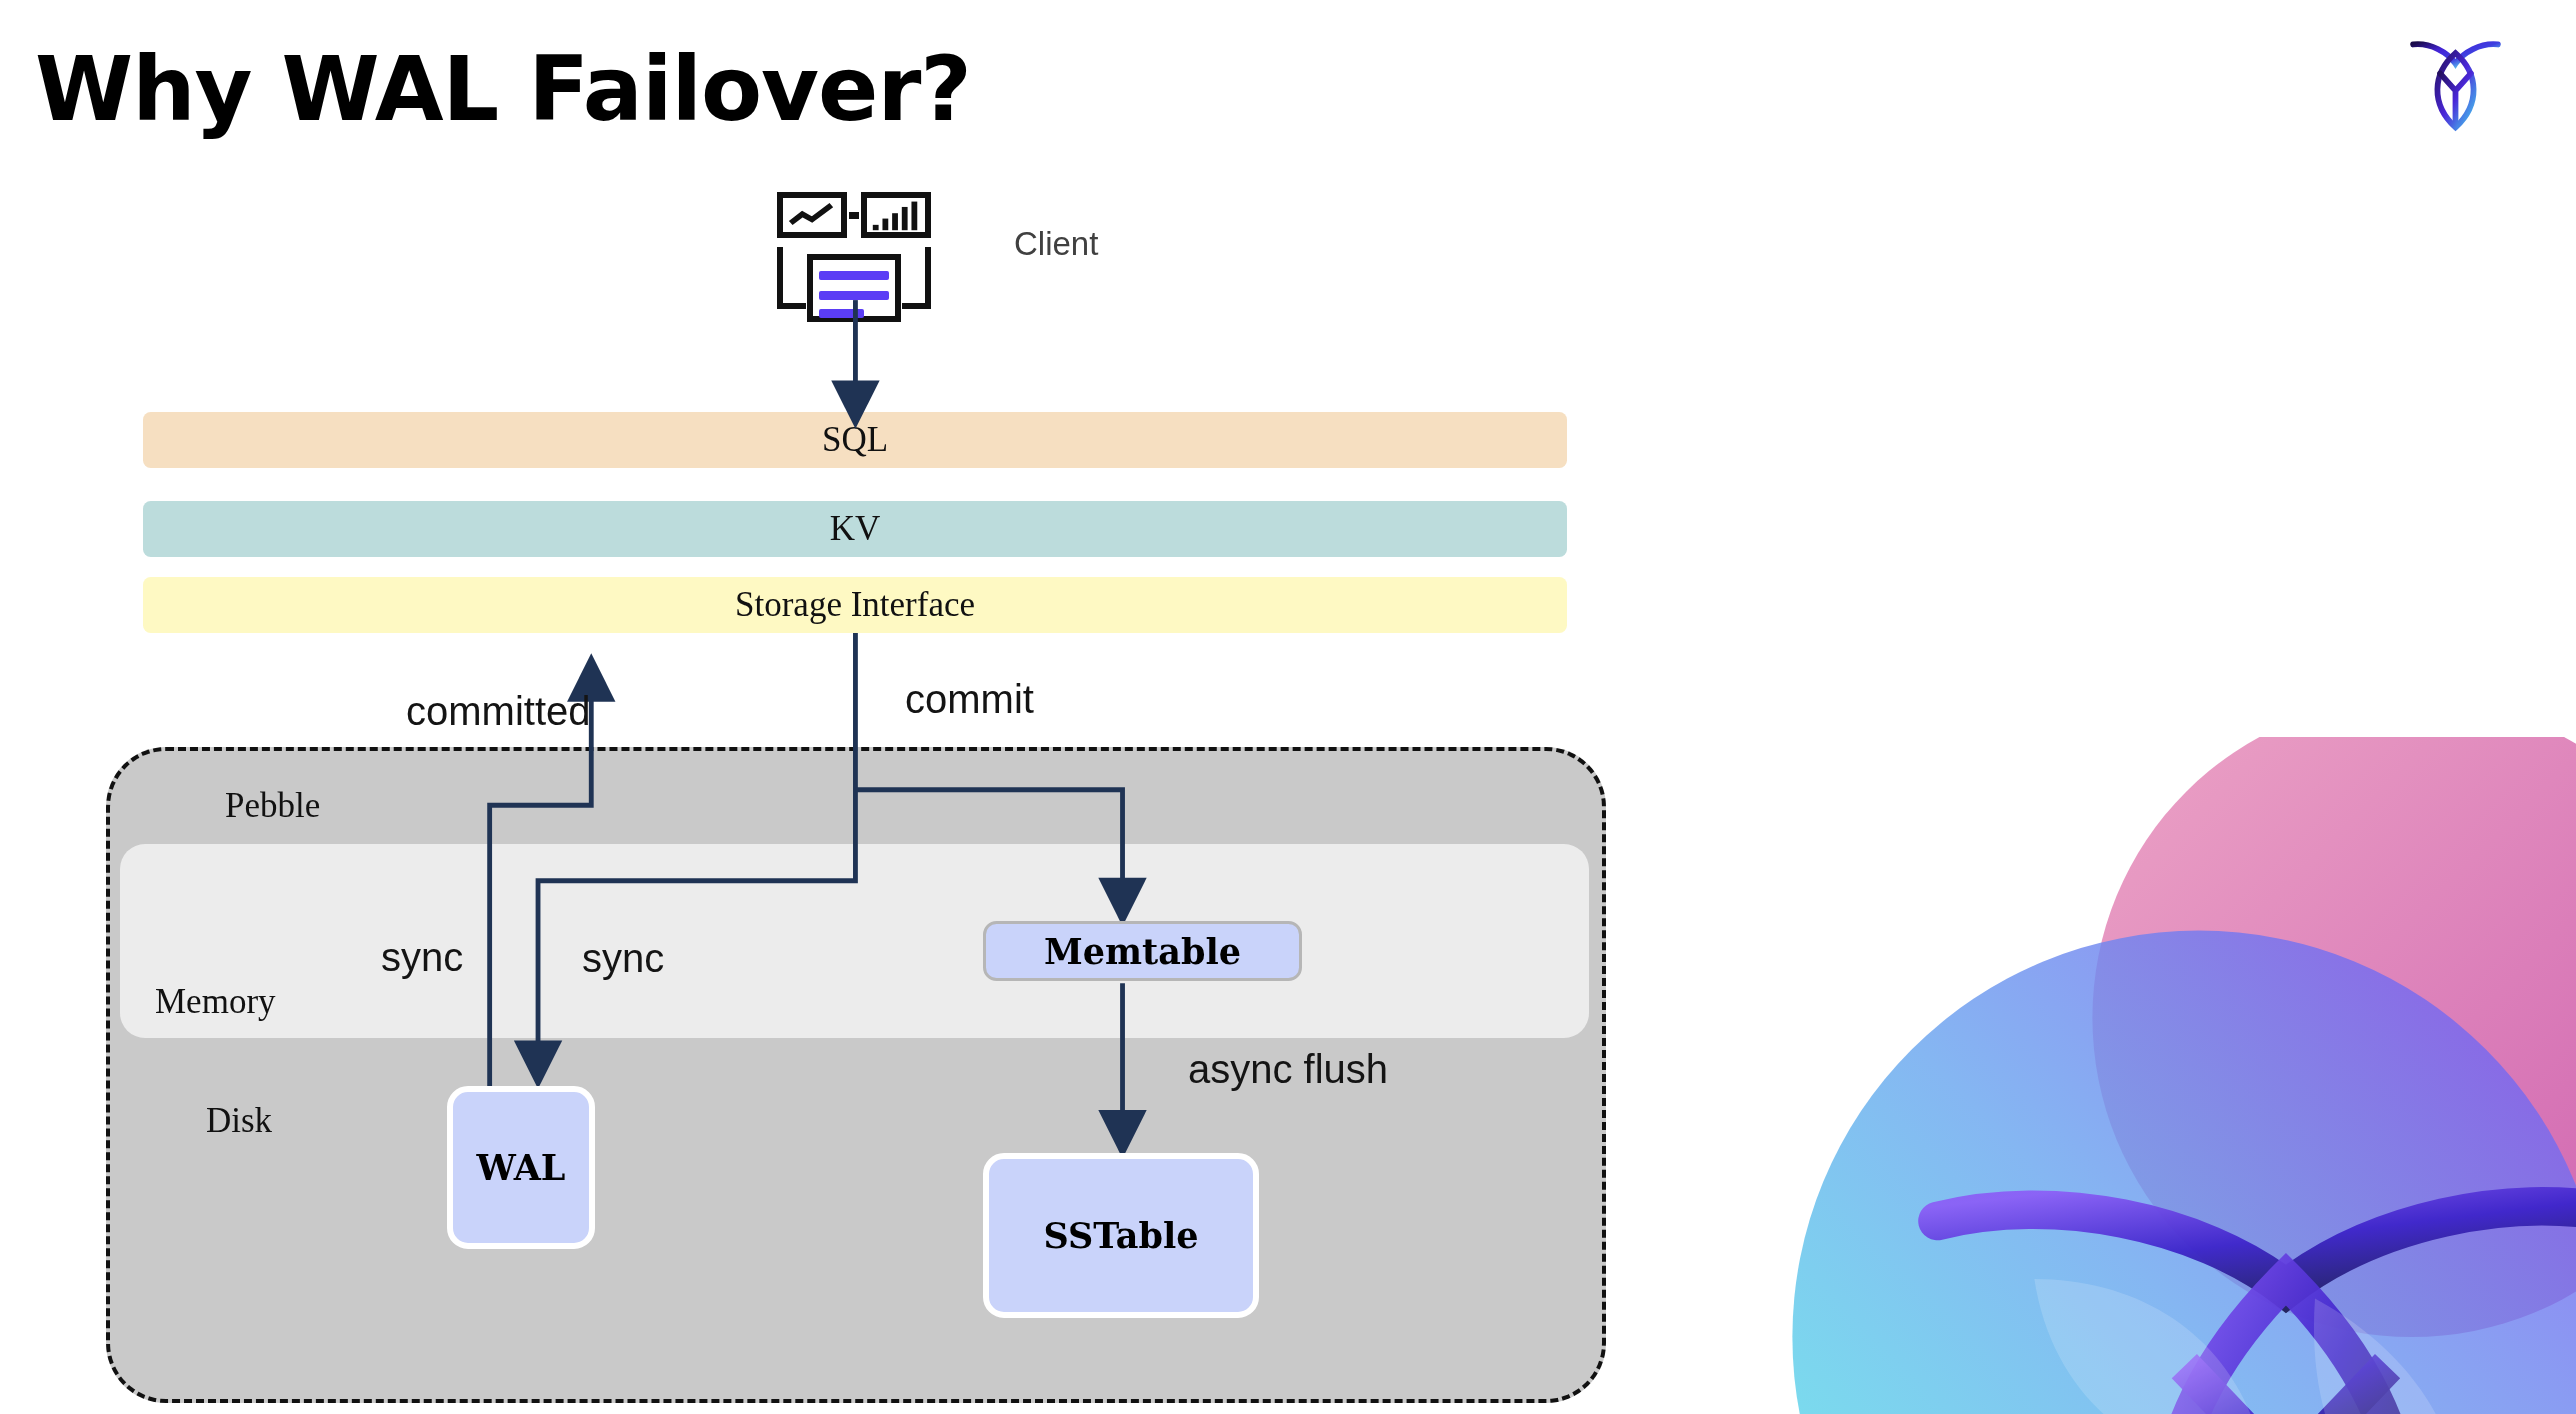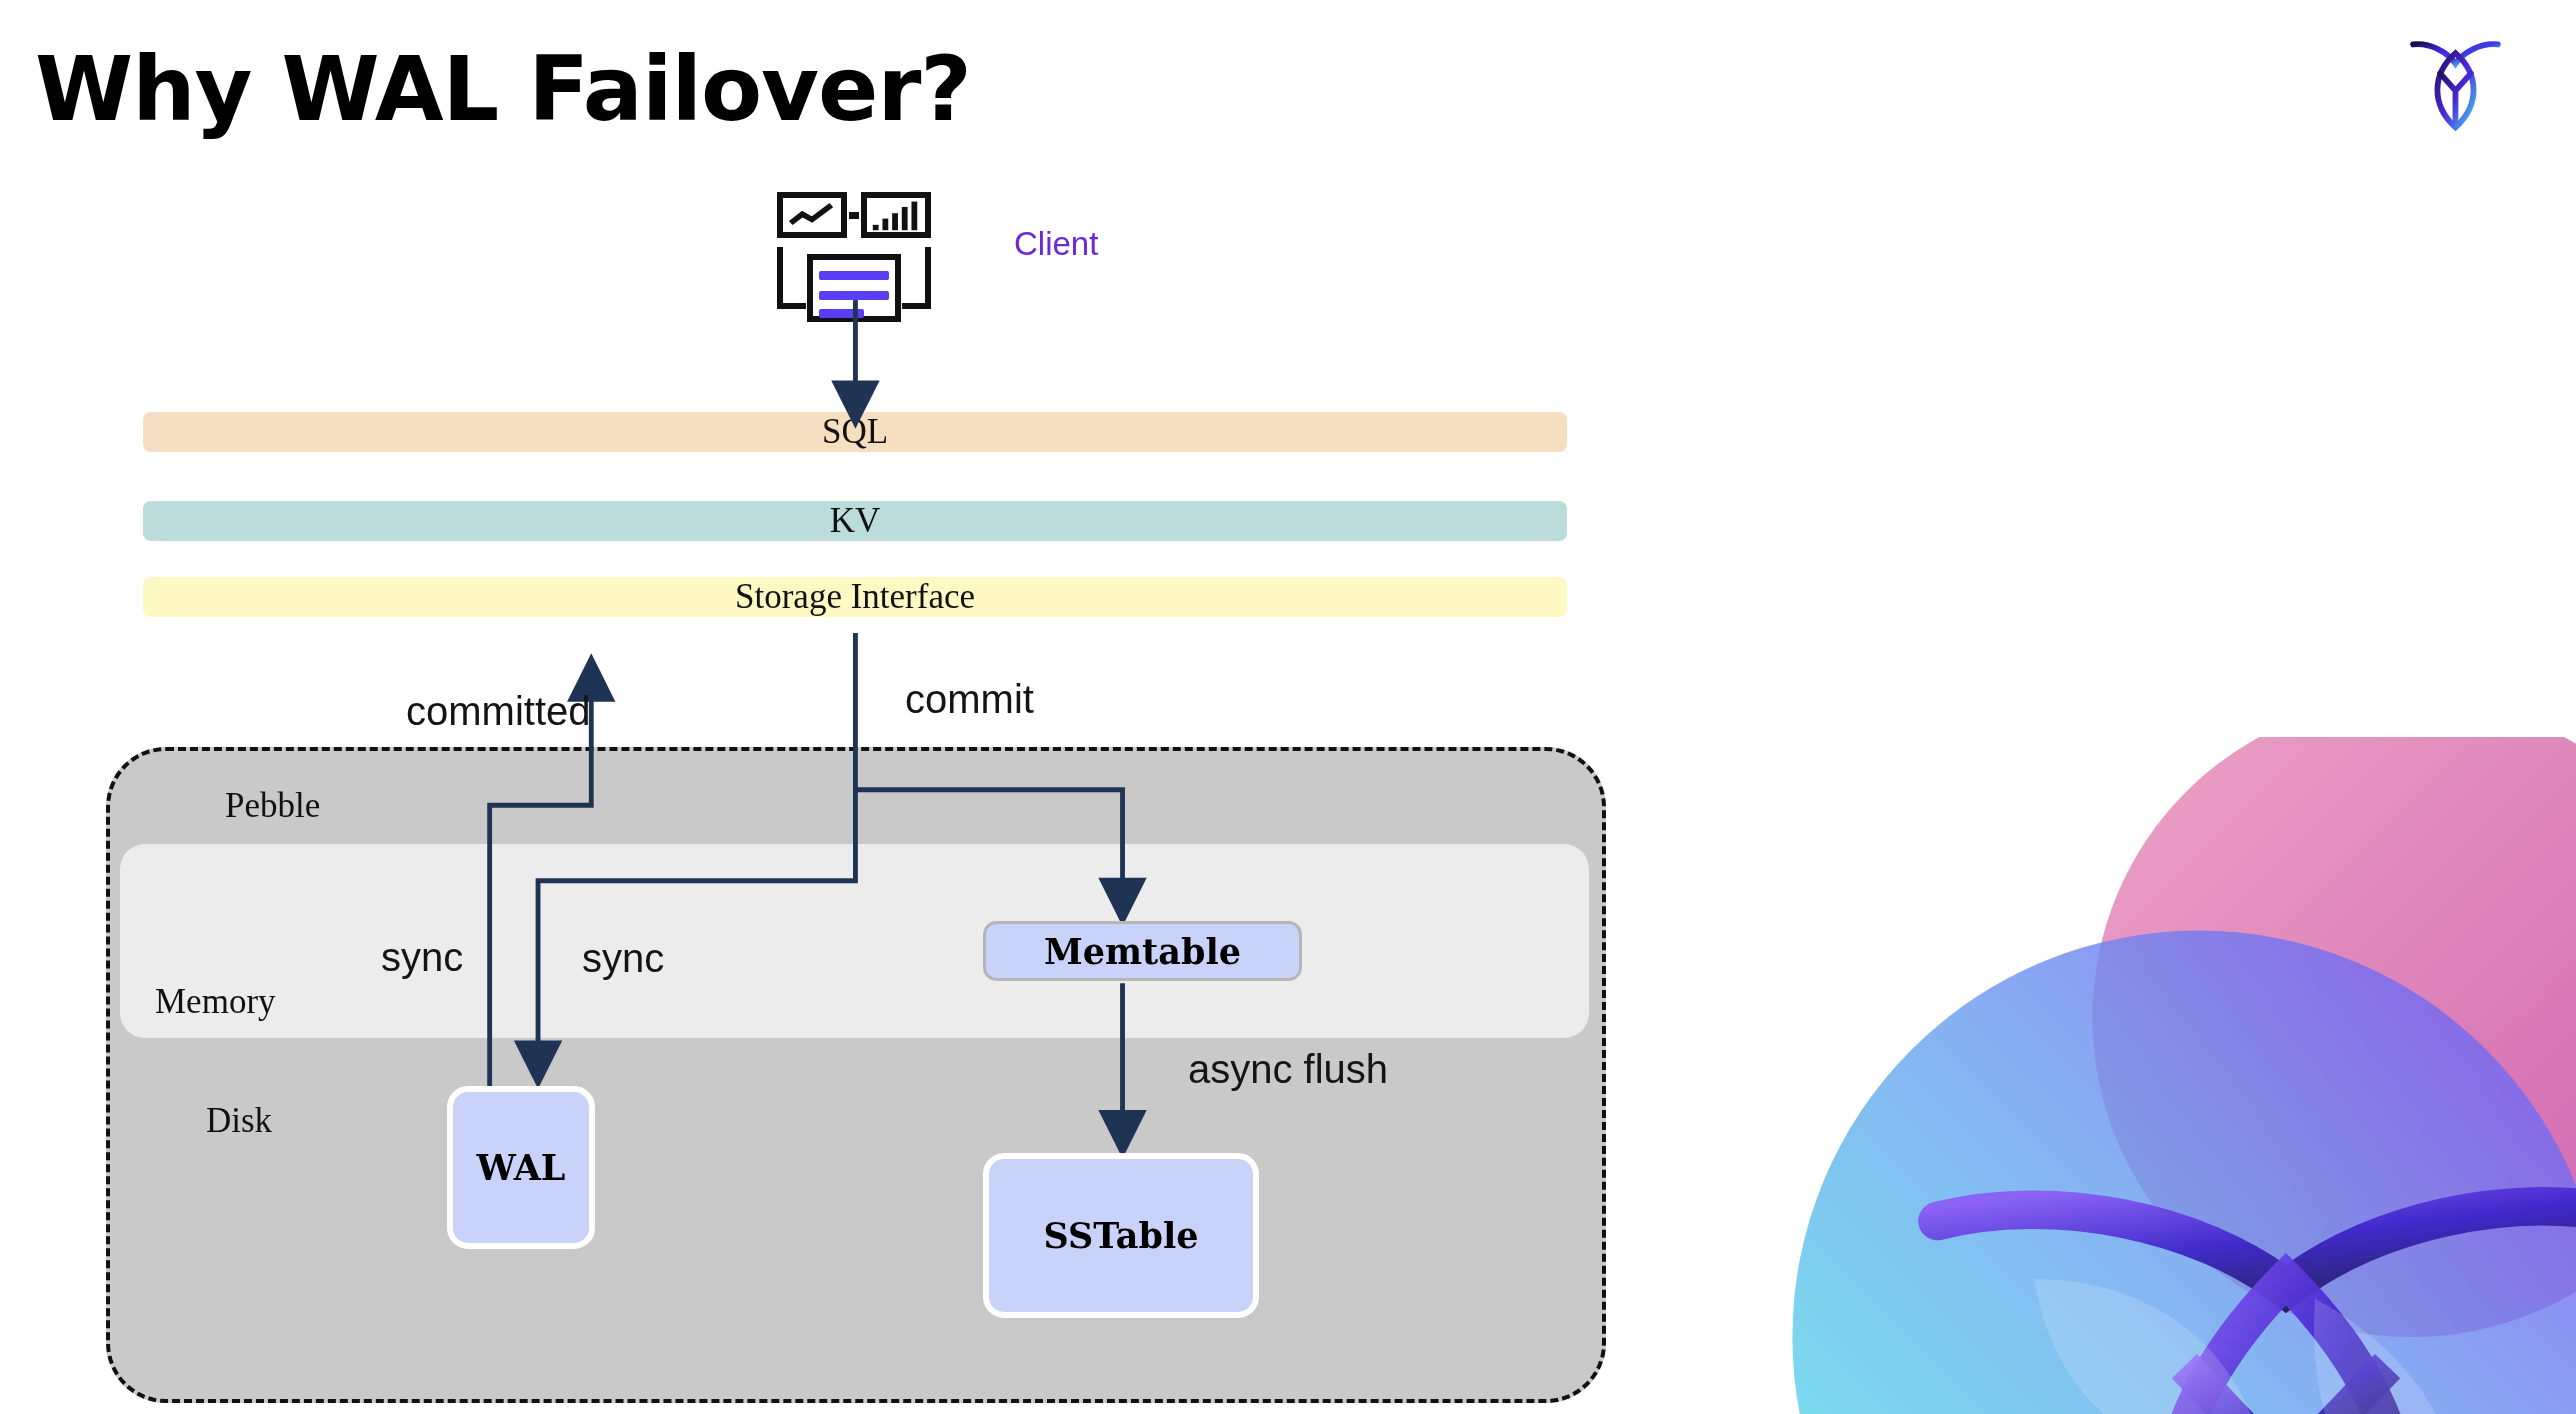--- a/index.html
+++ b/index.html
@@ -38,27 +38,27 @@
   .bracket{position:absolute;border:6.8px solid #111;box-sizing:border-box;}
   .bk-l{left:2.9px;top:55px;width:29px;height:62px;border-right:none;border-top:none;}
   .bk-r{left:128px;top:55px;width:29px;height:62px;border-left:none;border-top:none;}
   .cdoc{position:absolute;left:33px;top:62px;width:94px;height:68px;border:6.8px solid #111;background:#fff;box-sizing:border-box;}
   .cline{position:absolute;background:#5b3df5;border-radius:1.9px;}
   .cl1{left:45px;top:79px;width:70px;height:8.7px;}
   .cl2{left:45px;top:99px;width:70px;height:8.7px;}
   .cl3{left:45px;top:117px;width:45px;height:8.7px;}
   .client-label{
     position:absolute;left:1014px;top:225px;
-    font-size:33px;color:#6d28d9;
+    font-size:33px;color:#404040;
     font-family:"Liberation Sans", sans-serif;
   }
 
   
   .bar{
-    position:absolute;left:143px;width:1424px;height:40px;
+    position:absolute;left:143px;width:1424px;height:56px;
     border-radius:7.7px;
     display:flex;align-items:center;justify-content:center;
     font-family:"Liberation Serif", serif;
     font-size:35px;color:#111;
   }
   .bar-sql{top:412px;background:#f6dfc1;}
   .bar-kv{top:501px;background:#bcdcdc;}
   .bar-si{top:577px;background:#fef9c3;}
 
   

